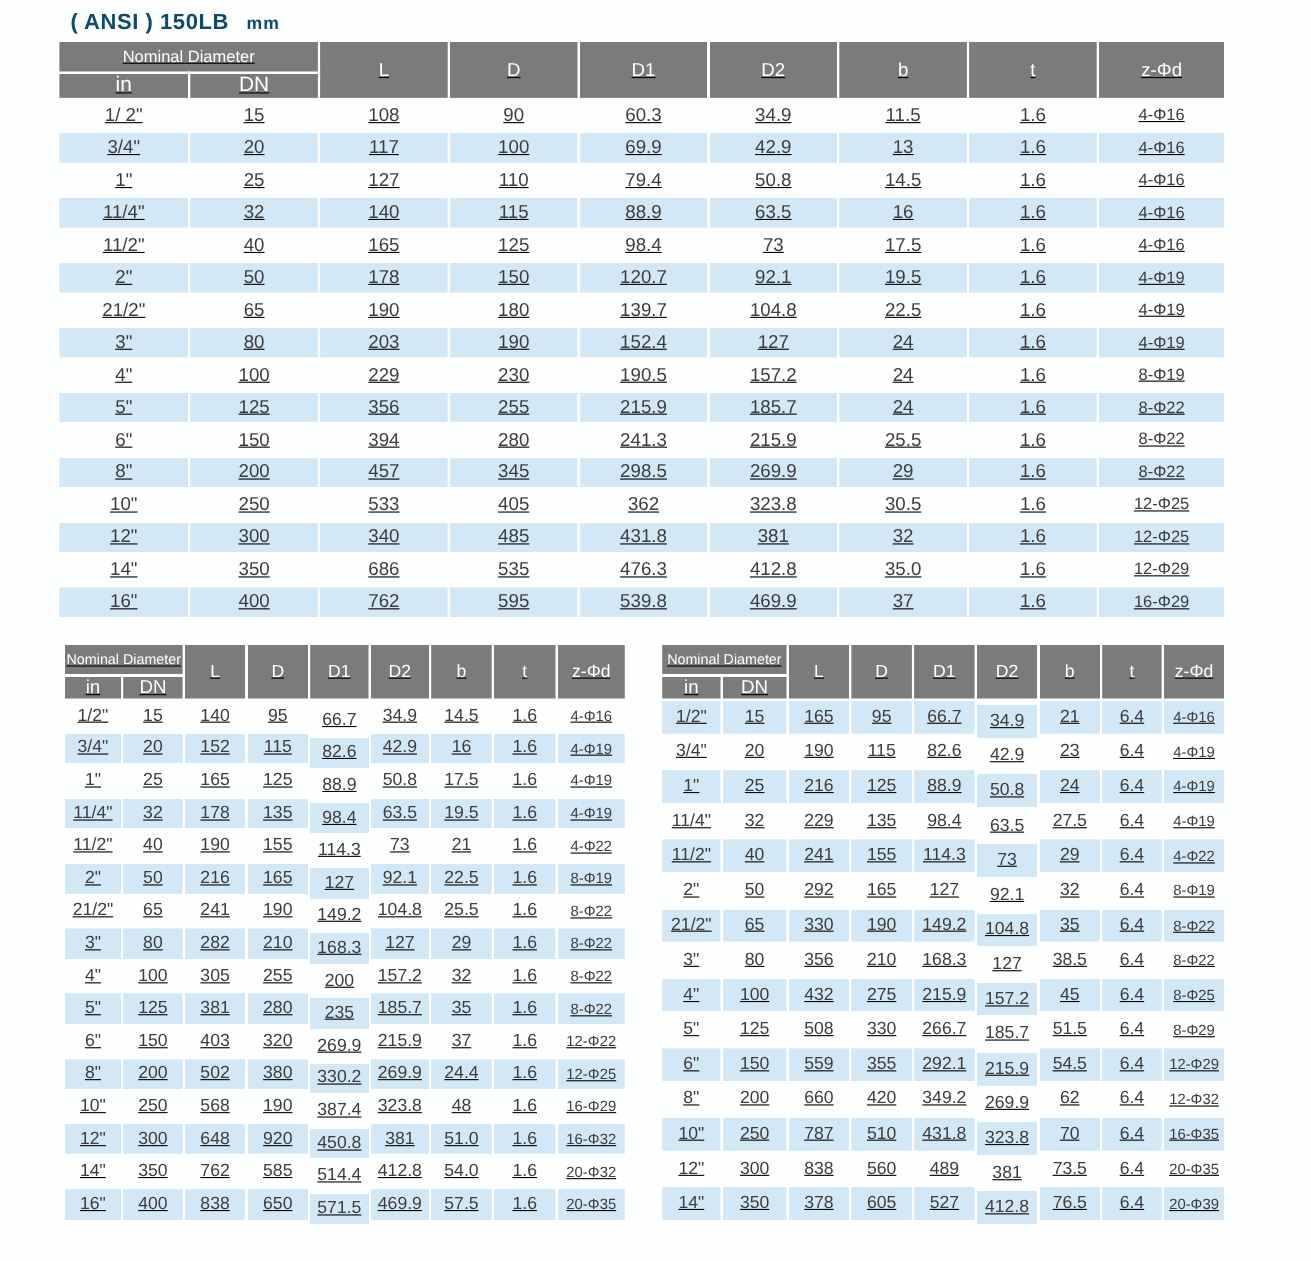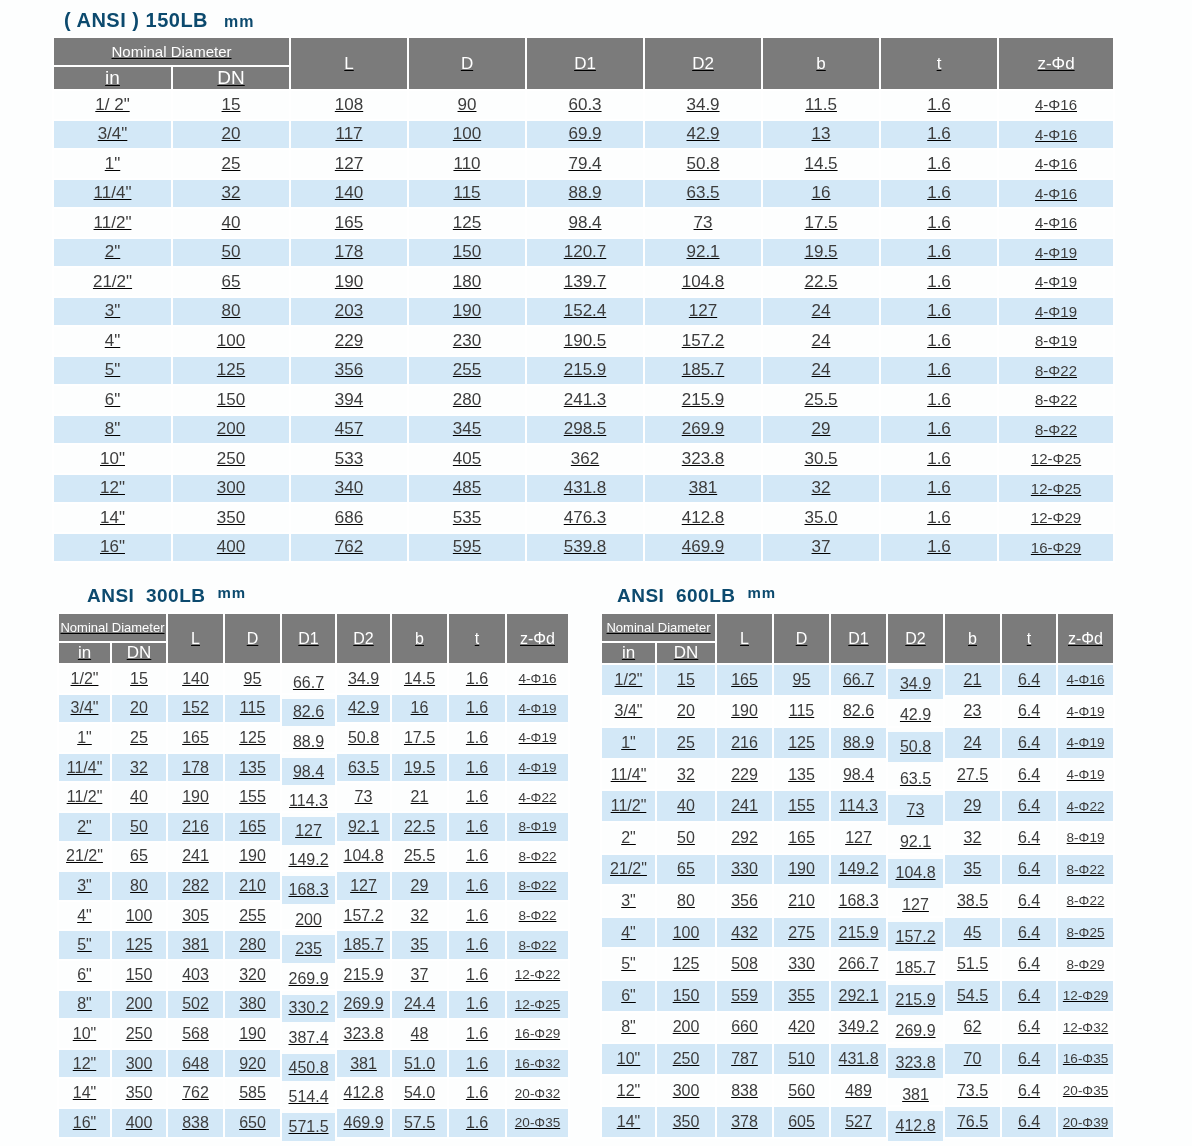--- a/index.html
+++ b/index.html
@@ -276,21 +276,20 @@
             <td class="c5">469.9</td>
             <td class="c6">37</td>
             <td class="c7">1.6</td>
             <td class="c8">16-Φ29</td>
           </tr>
         </tbody>
     </table>
   </section>
 
   <section class="sec-300">
-    <div class="tbl-title"><span>ANSI  300LB</span><span class="unit">mm</span></div>
     <table class="stripe-even">
       <colgroup>
         <col style="width:53px">
           <col style="width:56px">
           <col style="width:57px">
         <col style="width:57px">
           <col style="width:55px">
           <col style="width:55px">
         <col style="width:57px">
           <col style="width:58px">
@@ -487,21 +486,20 @@
             <td class="c5">469.9</td>
             <td class="c6">57.5</td>
             <td class="c7">1.6</td>
             <td class="c8">20-Φ35</td>
           </tr>
         </tbody>
     </table>
   </section>
 
   <section class="sec-600">
-    <div class="tbl-title"><span>ANSI  600LB</span><span class="unit">mm</span></div>
     <table class="stripe-odd">
       <colgroup>
         <col style="width:55px">
           <col style="width:60px">
           <col style="width:57px">
         <col style="width:57px">
           <col style="width:57px">
           <col style="width:57px">
         <col style="width:57px">
           <col style="width:56px">

